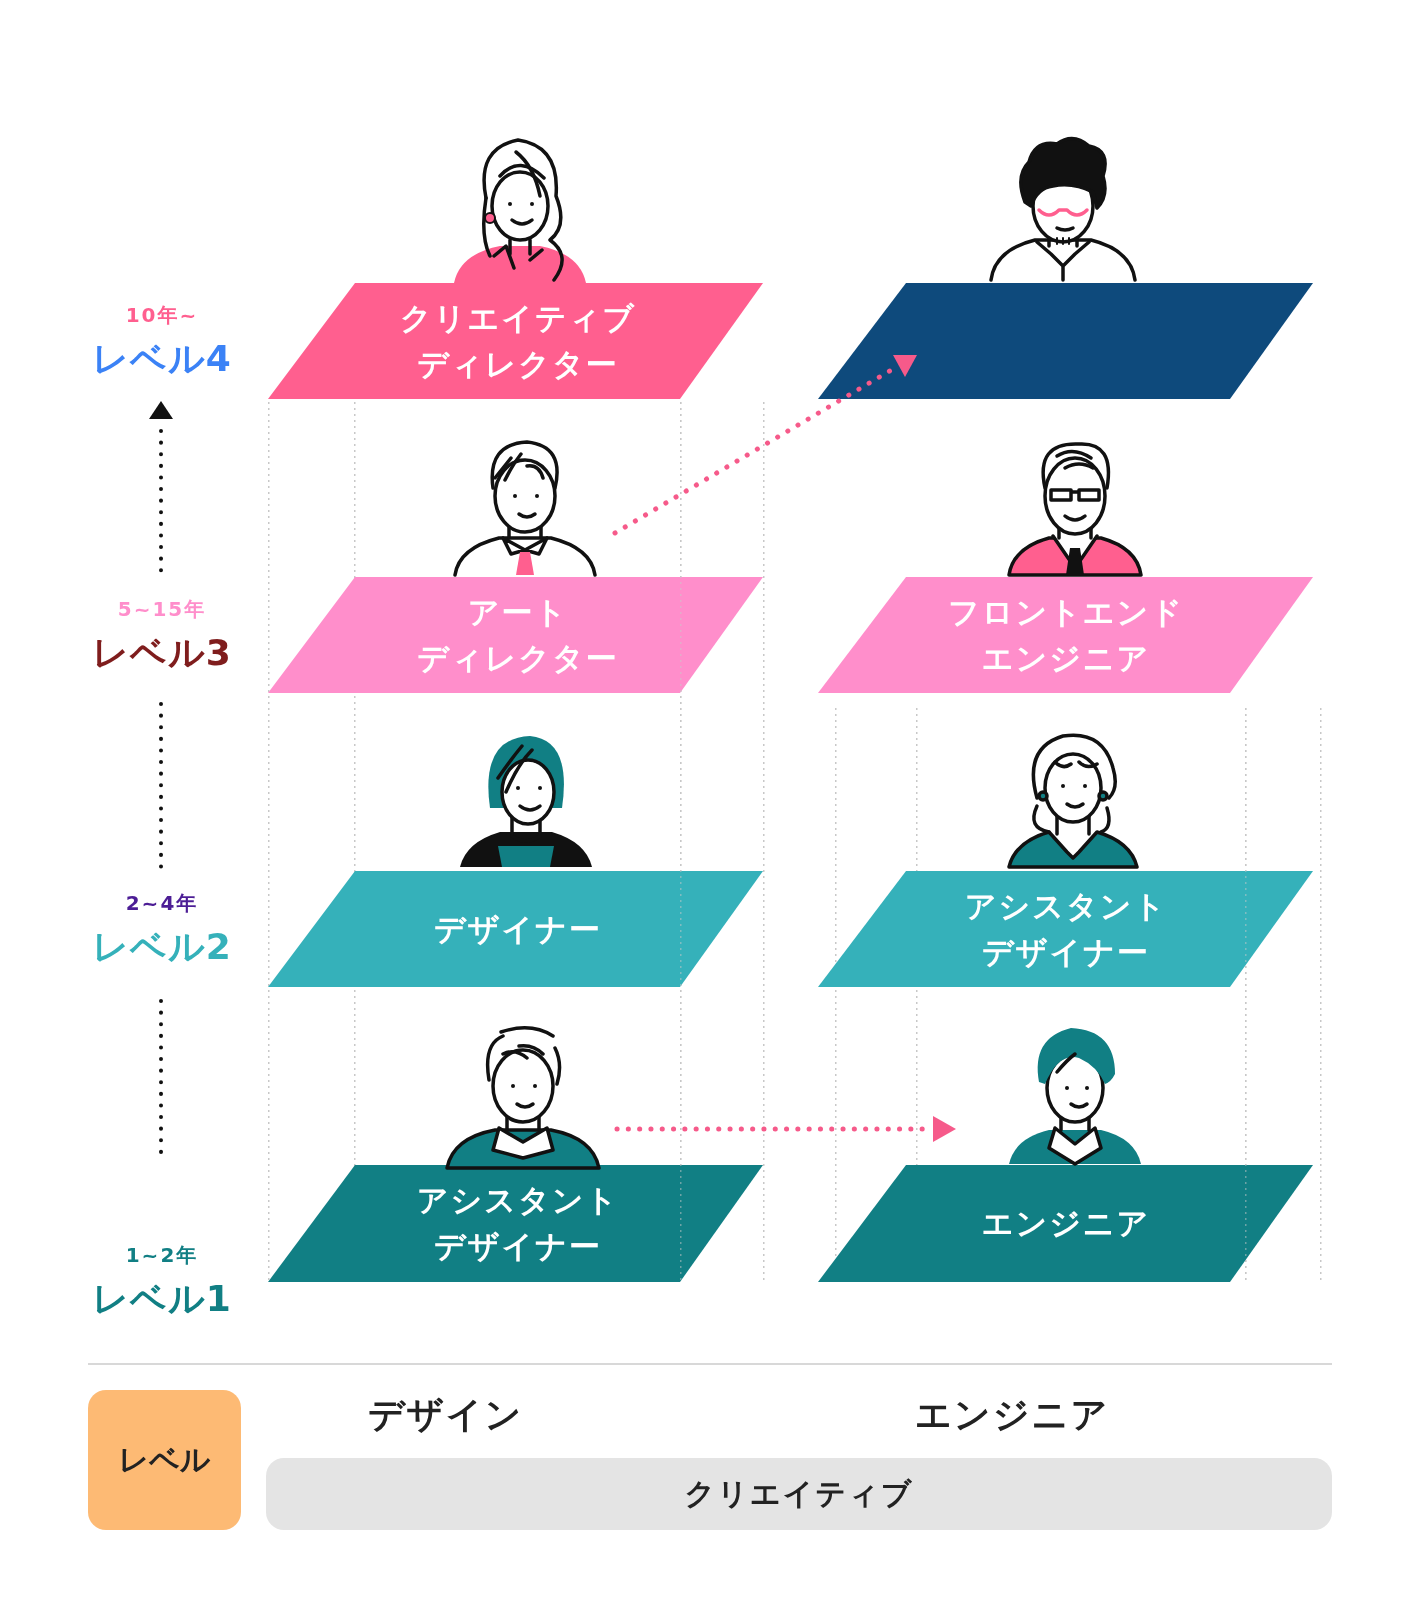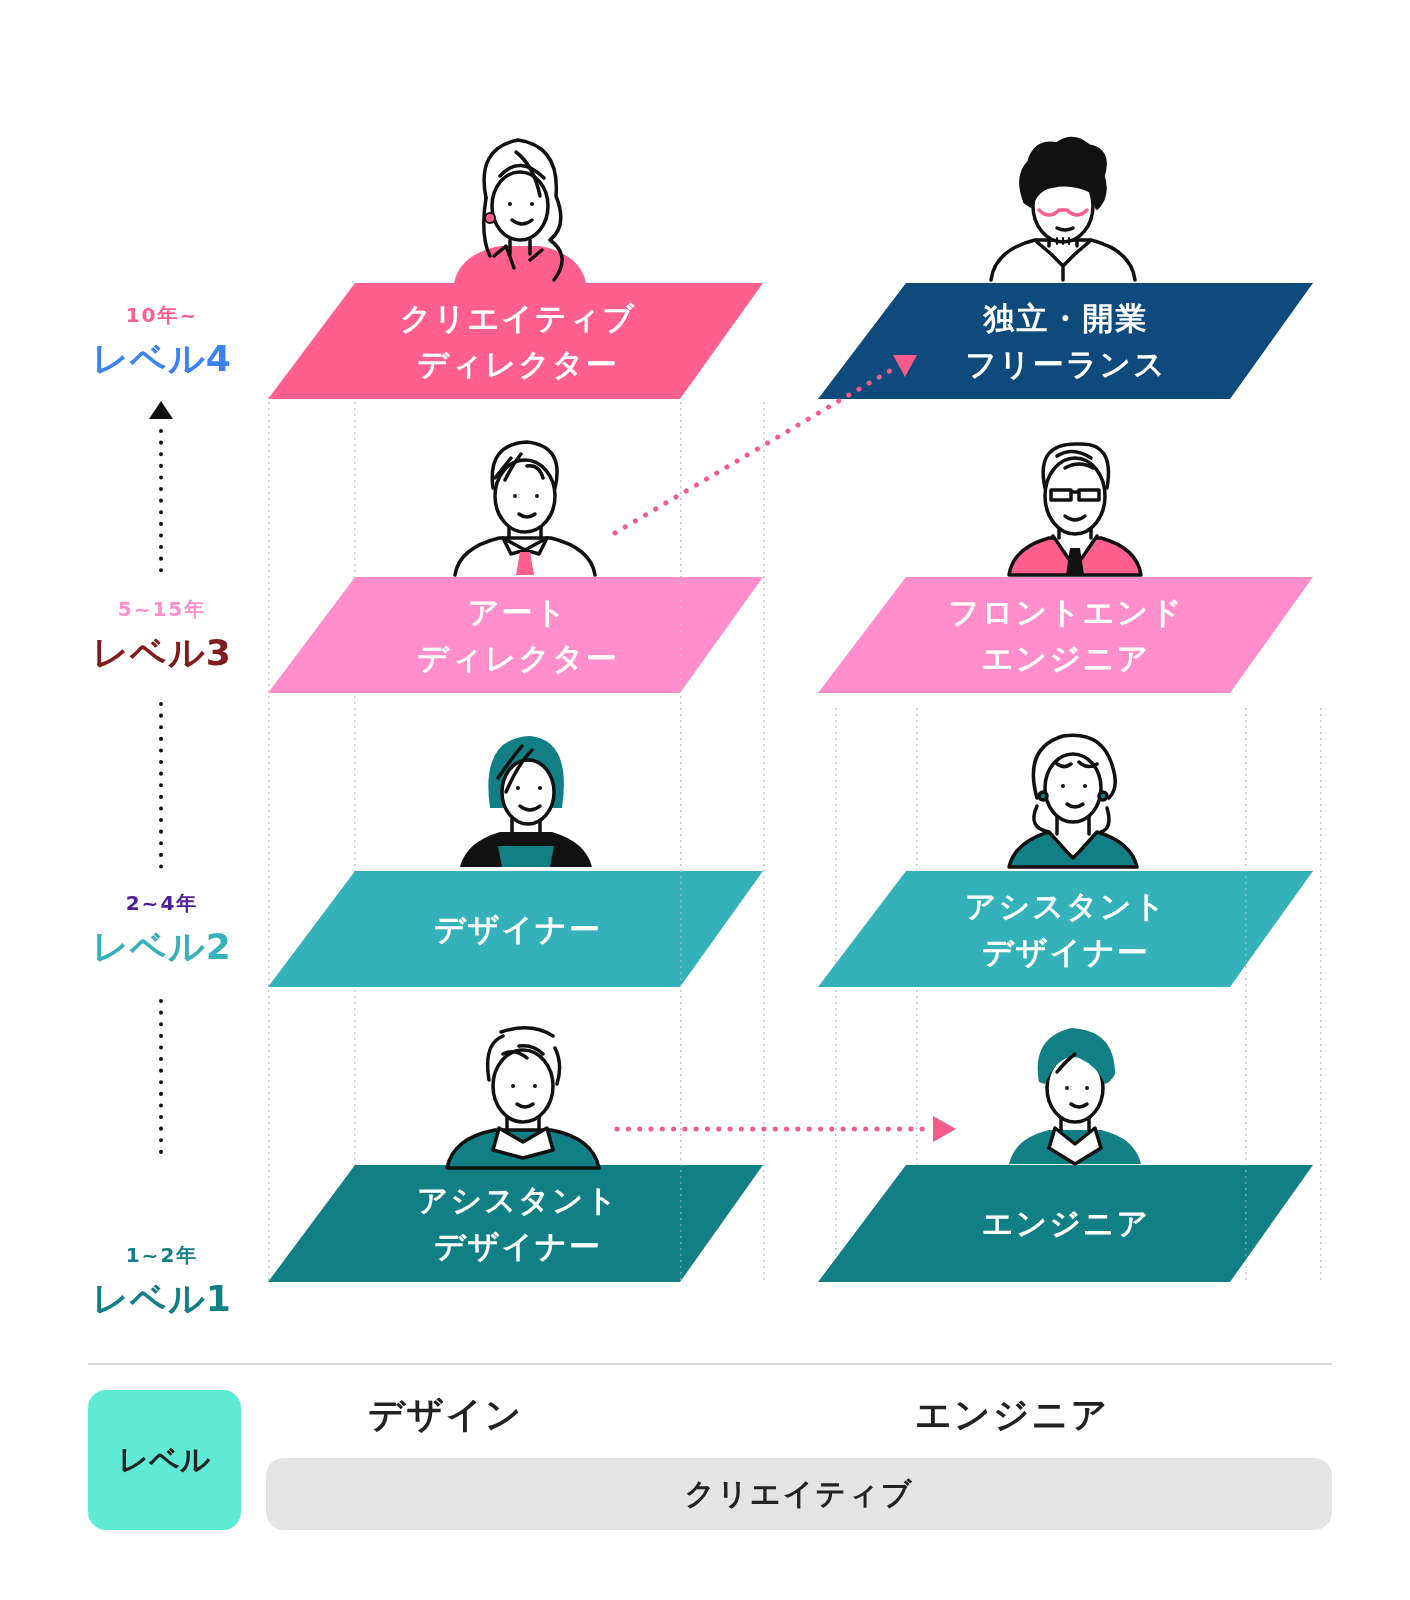--- a/index.html
+++ b/index.html
@@ -8,21 +8,21 @@
   .abs { position:absolute; }
   .stage { position:absolute; left:0; top:0; width:1410px; height:1206px;margin-top:36px; }
   .level-label { position:absolute; width:180px; left:72px; text-align:center; }
   .level-years { font-size:20px; font-weight:bold; letter-spacing:2px; }
   .level-name { font-size:36px; font-weight:bold; margin-top:6px; letter-spacing:1px; }
   .box-text { position:absolute; color:#ffffff; font-weight:bold; font-size:31px;
               text-align:center; line-height:46px; letter-spacing:2px; display:flex;
               flex-direction:column; align-items:center; justify-content:center; }
   .divider { position:absolute; left:88px; top:1327px; width:1244px; height:2px; background:#d8d8d8; }
   .level-pill { position:absolute; left:88px; top:1354px; width:153px; height:140px;
-                background:#5eead4; border-radius:18px; display:flex; align-items:center;
+                background:#fdba74; border-radius:18px; display:flex; align-items:center;
                 justify-content:center; font-size:30px; font-weight:bold; color:#222; }
   .col-head { position:absolute; top:1355px; font-size:36px; font-weight:bold; color:#222;
               text-align:left; width:300px; letter-spacing:2px; }
   .creative-pill { position:absolute; left:266px; top:1422px; width:1066px; height:72px;
                    background:#e4e4e4; border-radius:18px; display:flex; align-items:center;
                    justify-content:center; font-size:30px; font-weight:bold; color:#222; letter-spacing:2px; }
 </style>
 </head>
 <body>
 
@@ -207,24 +207,20 @@
     <span>ディレクター</span>
   </div>
   <div class="box-text" style="left:318px;top:845px;width:400px;height:96px">
     <span>デザイナー</span>
   </div>
   <div class="box-text" style="left:318px;top:1139px;width:400px;height:96px">
     <span>アシスタント</span>
     <span>デザイナー</span>
   </div>
 
-  <div class="box-text" style="left:866px;top:257px;width:400px;height:96px">
-    <span>独立・開業</span>
-    <span>フリーランス</span>
-  </div>
   <div class="box-text" style="left:866px;top:551px;width:400px;height:96px">
     <span>フロントエンド</span>
     <span>エンジニア</span>
   </div>
   <div class="box-text" style="left:866px;top:845px;width:400px;height:96px">
     <span>アシスタント</span>
     <span>デザイナー</span>
   </div>
   <div class="box-text" style="left:866px;top:1139px;width:400px;height:96px">
     <span>エンジニア</span>

